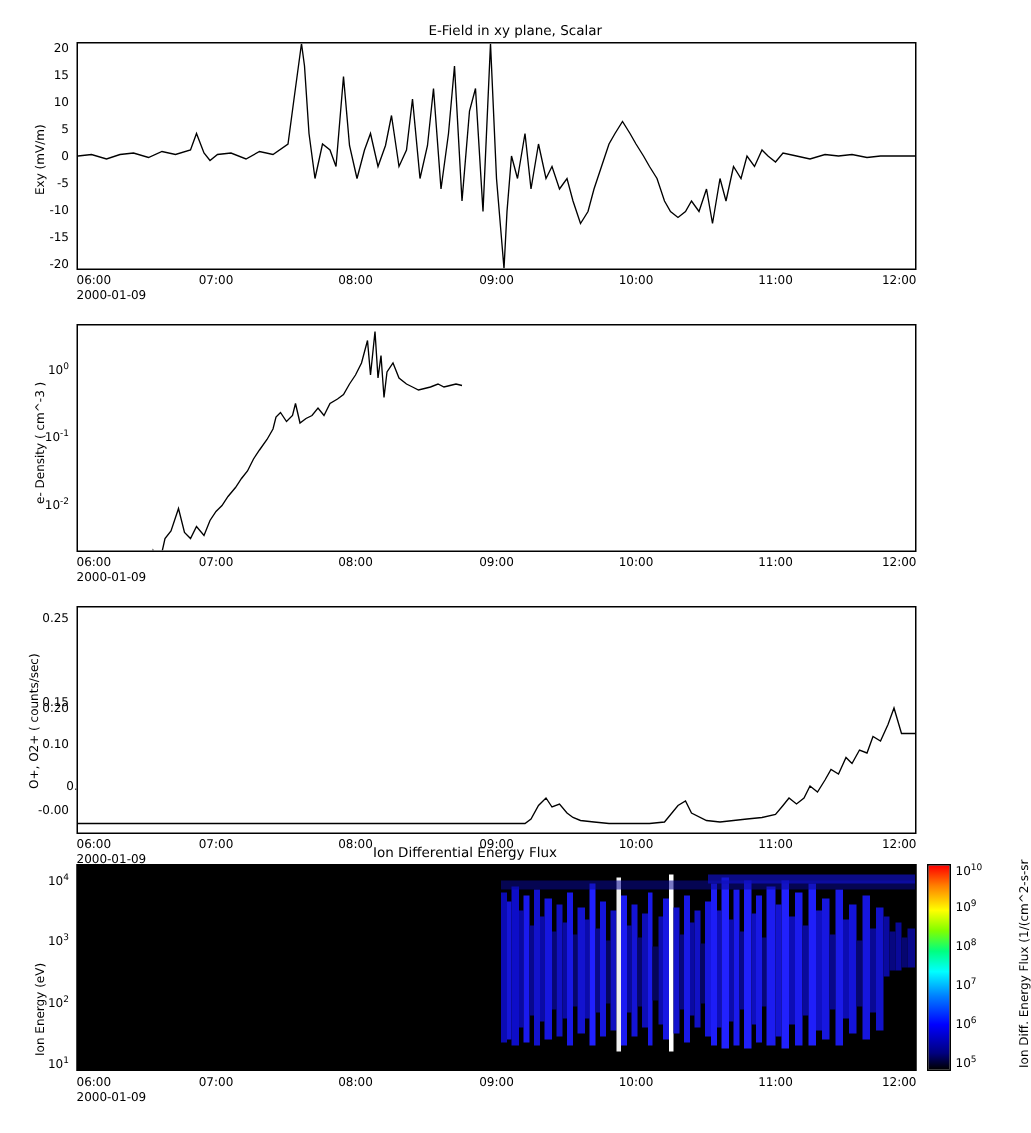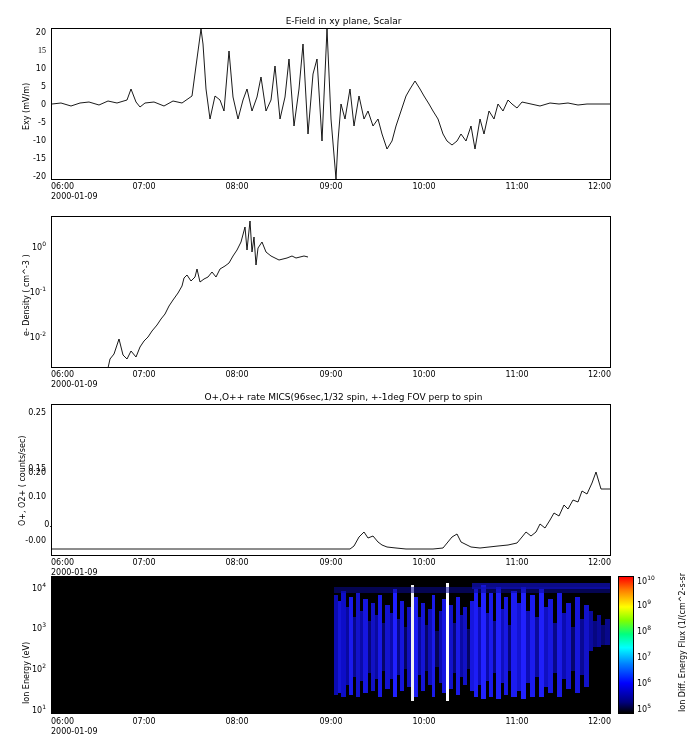--- a/index.html
+++ b/index.html
@@ -21,21 +21,21 @@
 </head>
 <body>
 
 <div class="page">
 
   <div class="panel" style="left:0;top:0;width:687px;height:190px;">
     <div class="ptitle" style="left:0;top:16px;">E-Field in xy plane, Scalar</div>
     <div class="ylabel" style="left:22px;top:130px;">Exy (mV/m)</div>
 
     <div class="ytick" style="left:20px;width:26px;top:32px;">20</div>
-    <div class="ytick" style="left:20px;width:26px;top:50px;font-family:Liberation Serif, serif;">15</div>
+    <div class="ytick" style="left:20px;width:26px;top:50px;">15</div>
     <div class="ytick" style="left:20px;width:26px;top:68px;">10</div>
     <div class="ytick" style="left:20px;width:26px;top:86px;">5</div>
     <div class="ytick" style="left:20px;width:26px;top:104px;">0</div>
     <div class="ytick" style="left:20px;width:26px;top:122px;">-5</div>
     <div class="ytick" style="left:20px;width:26px;top:140px;">-10</div>
     <div class="ytick" style="left:20px;width:26px;top:158px;">-15</div>
     <div class="ytick" style="left:20px;width:26px;top:176px;">-20</div>
 
     <div class="plotbox" style="left:51px;top:28px;width:560px;height:152px;">
       <svg width="558" height="150" viewBox="0 0 558 150" preserveAspectRatio="none">
@@ -74,21 +74,20 @@
     <div class="xtick" style="left:144px;top:182px;">07:00</div>
     <div class="xtick" style="left:237px;top:182px;">08:00</div>
     <div class="xtick" style="left:331px;top:182px;">09:00</div>
     <div class="xtick" style="left:424px;top:182px;">10:00</div>
     <div class="xtick" style="left:517px;top:182px;">11:00</div>
     <div class="xtick" style="left:611px;top:182px;transform:translateX(-100%);">12:00</div>
     <div class="datestamp" style="left:51px;top:192px;">2000-01-09</div>
   </div>
 
   <div class="panel" style="left:0;top:376px;width:687px;height:190px;">
-    <div class="ptitle" style="left:0;top:16px;">O+,O++ rate MICS(96sec,1/32 spin, +-1deg FOV perp to spin</div>
     <div class="ylabel" style="left:18px;top:150px;">O+, O2+ ( counts/sec)</div>
 
     <div class="ytick" style="left:14px;width:32px;top:36px;">0.25</div>
     <div class="ytick" style="left:14px;width:32px;top:64px;margin-top:32px;">0.20</div>
     <div class="ytick" style="left:14px;width:32px;top:92px;">0.15</div>
     <div class="ytick" style="left:14px;width:32px;top:120px;">0.10</div>
     <div class="ytick" style="left:30px;width:32px;top:148px;text-align:right;">0.05</div>
     <div class="ytick" style="left:12px;width:34px;top:164px;">-0.00</div>
 
     <div class="plotbox" style="left:51px;top:28px;width:560px;height:152px;">
@@ -103,20 +102,21 @@
     <div class="xtick" style="left:144px;top:182px;">07:00</div>
     <div class="xtick" style="left:237px;top:182px;">08:00</div>
     <div class="xtick" style="left:331px;top:182px;">09:00</div>
     <div class="xtick" style="left:424px;top:182px;">10:00</div>
     <div class="xtick" style="left:517px;top:182px;">11:00</div>
     <div class="xtick" style="left:611px;top:182px;transform:translateX(-100%);">12:00</div>
     <div class="datestamp" style="left:51px;top:192px;">2000-01-09</div>
   </div>
 
   <div class="panel" style="left:0;top:552px;width:687px;height:203px;">
+    <div class="ptitle" style="left:0;top:12px;width:620px;">Ion Differential Energy Flux</div>
     <div class="ylabel" style="left:22px;top:152px;">Ion Energy (eV)</div>
 
     <div class="ytick" style="left:14px;width:32px;top:35px;">10<span class="sup">4</span></div>
     <div class="ytick" style="left:14px;width:32px;top:75px;">10<span class="sup">3</span></div>
     <div class="ytick" style="left:14px;width:32px;top:116px;">10<span class="sup">2</span></div>
     <div class="ytick" style="left:14px;width:32px;top:157px;">10<span class="sup">1</span></div>
 
     <div class="plotbox" style="left:51px;top:24px;width:560px;height:138px;background:#000;">
       <svg width="558" height="136" viewBox="0 0 558 136" preserveAspectRatio="none">
         <rect x="0" y="0" width="558" height="136" fill="#000000"></rect>

